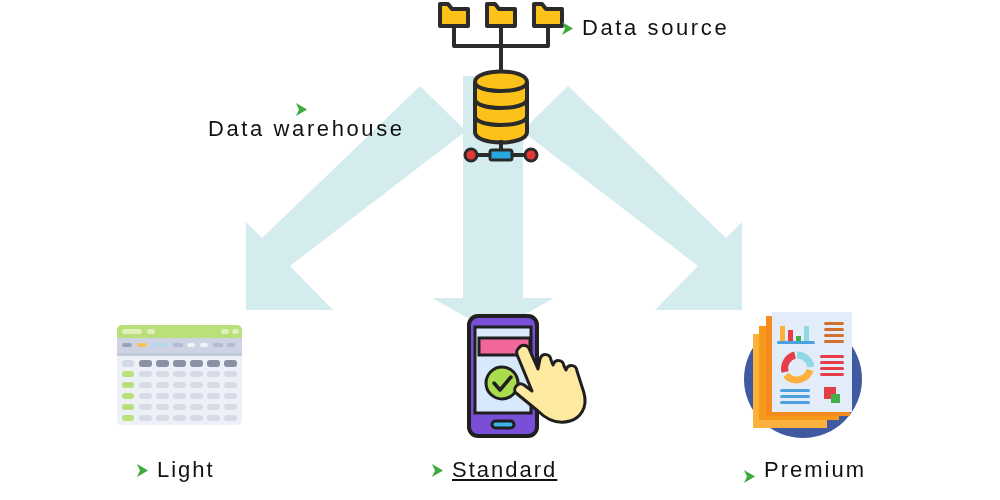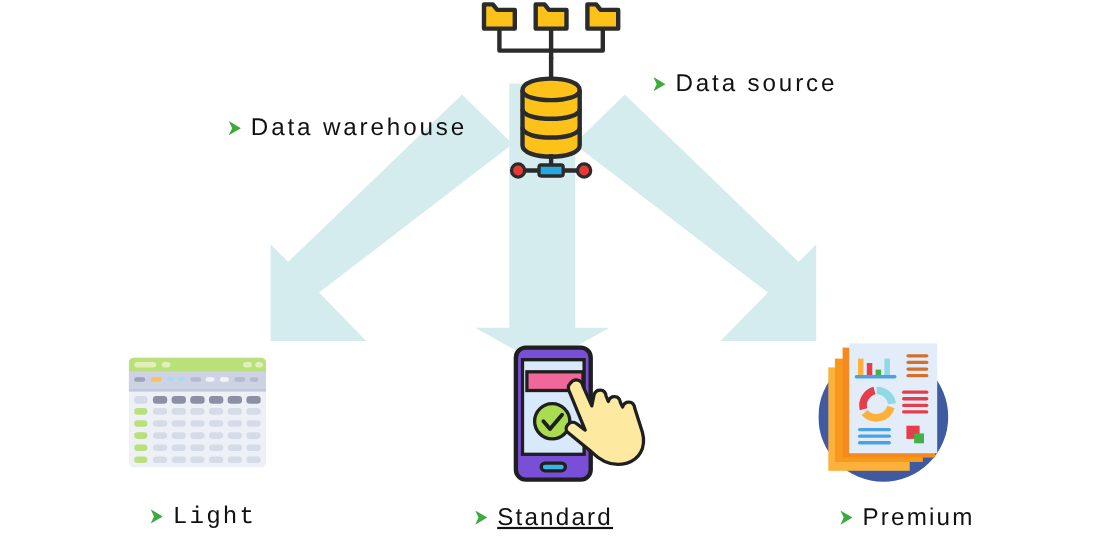--- a/index.html
+++ b/index.html
@@ -45,28 +45,28 @@
     <path d="M12,47 C12,59 64,59 64,47" fill="none"></path>
     <path d="M12,64 C12,76 64,76 64,64" fill="none"></path>
     <path d="M38,88 V100" fill="none"></path>
     <path d="M8,103 H68" fill="none"></path>
   </g>
   <circle cx="8" cy="103" r="6" fill="#e53935" stroke="#2b2b2b" stroke-width="3"></circle>
   <circle cx="68" cy="103" r="6" fill="#e53935" stroke="#2b2b2b" stroke-width="3"></circle>
   <rect x="27" y="98" width="22" height="10" rx="2" fill="#29a8e0" stroke="#2b2b2b" stroke-width="3"></rect>
 </svg>
 
-<div class="label lbl-top" style="left:594px;top:15px;margin-top:48px;">
+<div class="label lbl-top" style="left:562px;top:15px;">
   <svg class="chev" viewBox="0 0 11 13">
     <path d="M0,0 L11,6.5 L0,13 L3,6.5 Z" fill="#3daa3d"></path>
   </svg>
   <span>Data source</span>
 </div>
 
-<div class="label lbl-top" style="left:208px;top:103px;">
+<div class="label lbl-top" style="left:208px;top:103px;flex-direction:column;">
   <svg class="chev" viewBox="0 0 11 13">
     <path d="M0,0 L11,6.5 L0,13 L3,6.5 Z" fill="#3daa3d"></path>
   </svg>
   <span>Data warehouse</span>
 </div>
 
 <svg class="icon-box" style="left:117px;top:325px;" width="125" height="100" viewBox="0 0 125 100">
   <rect x="0" y="0" width="125" height="100" rx="5" fill="#eef0f7"></rect>
   <rect x="0" y="0" width="125" height="13" rx="5" fill="#b9e07a"></rect>
   <rect x="0" y="8" width="125" height="5" fill="#b9e07a"></rect>
@@ -173,32 +173,32 @@
   </g>
   <g fill="#4aa3e0">
     <rect x="36" y="77" width="30" height="3" rx="1.5"></rect>
     <rect x="36" y="83" width="30" height="3" rx="1.5"></rect>
     <rect x="36" y="89" width="30" height="3" rx="1.5"></rect>
   </g>
   <rect x="80" y="75" width="12" height="12" fill="#e53d4a"></rect>
   <rect x="87" y="82" width="9" height="9" fill="#43b04a"></rect>
 </svg>
 
-<div class="label lbl-bottom" style="left:137px;top:457px;font-family:Liberation Mono, monospace;">
+<div class="label lbl-bottom" style="left:137px;top:457px;">
   <svg class="chev" viewBox="0 0 11 13">
     <path d="M0,0 L11,6.5 L0,13 L3,6.5 Z" fill="#3daa3d"></path>
   </svg>
   <span>Light</span>
 </div>
 
 <div class="label lbl-bottom" style="left:432px;top:457px;text-decoration:underline;">
   <svg class="chev" viewBox="0 0 11 13">
     <path d="M0,0 L11,6.5 L0,13 L3,6.5 Z" fill="#3daa3d"></path>
   </svg>
   <span>Standard</span>
 </div>
 
-<div class="label lbl-bottom" style="left:764px;top:457px;">
+<div class="label lbl-bottom" style="left:744px;top:457px;align-items:flex-end;">
   <svg class="chev" viewBox="0 0 11 13">
     <path d="M0,0 L11,6.5 L0,13 L3,6.5 Z" fill="#3daa3d"></path>
   </svg>
   <span>Premium</span>
 </div>
 
 </body></html>

